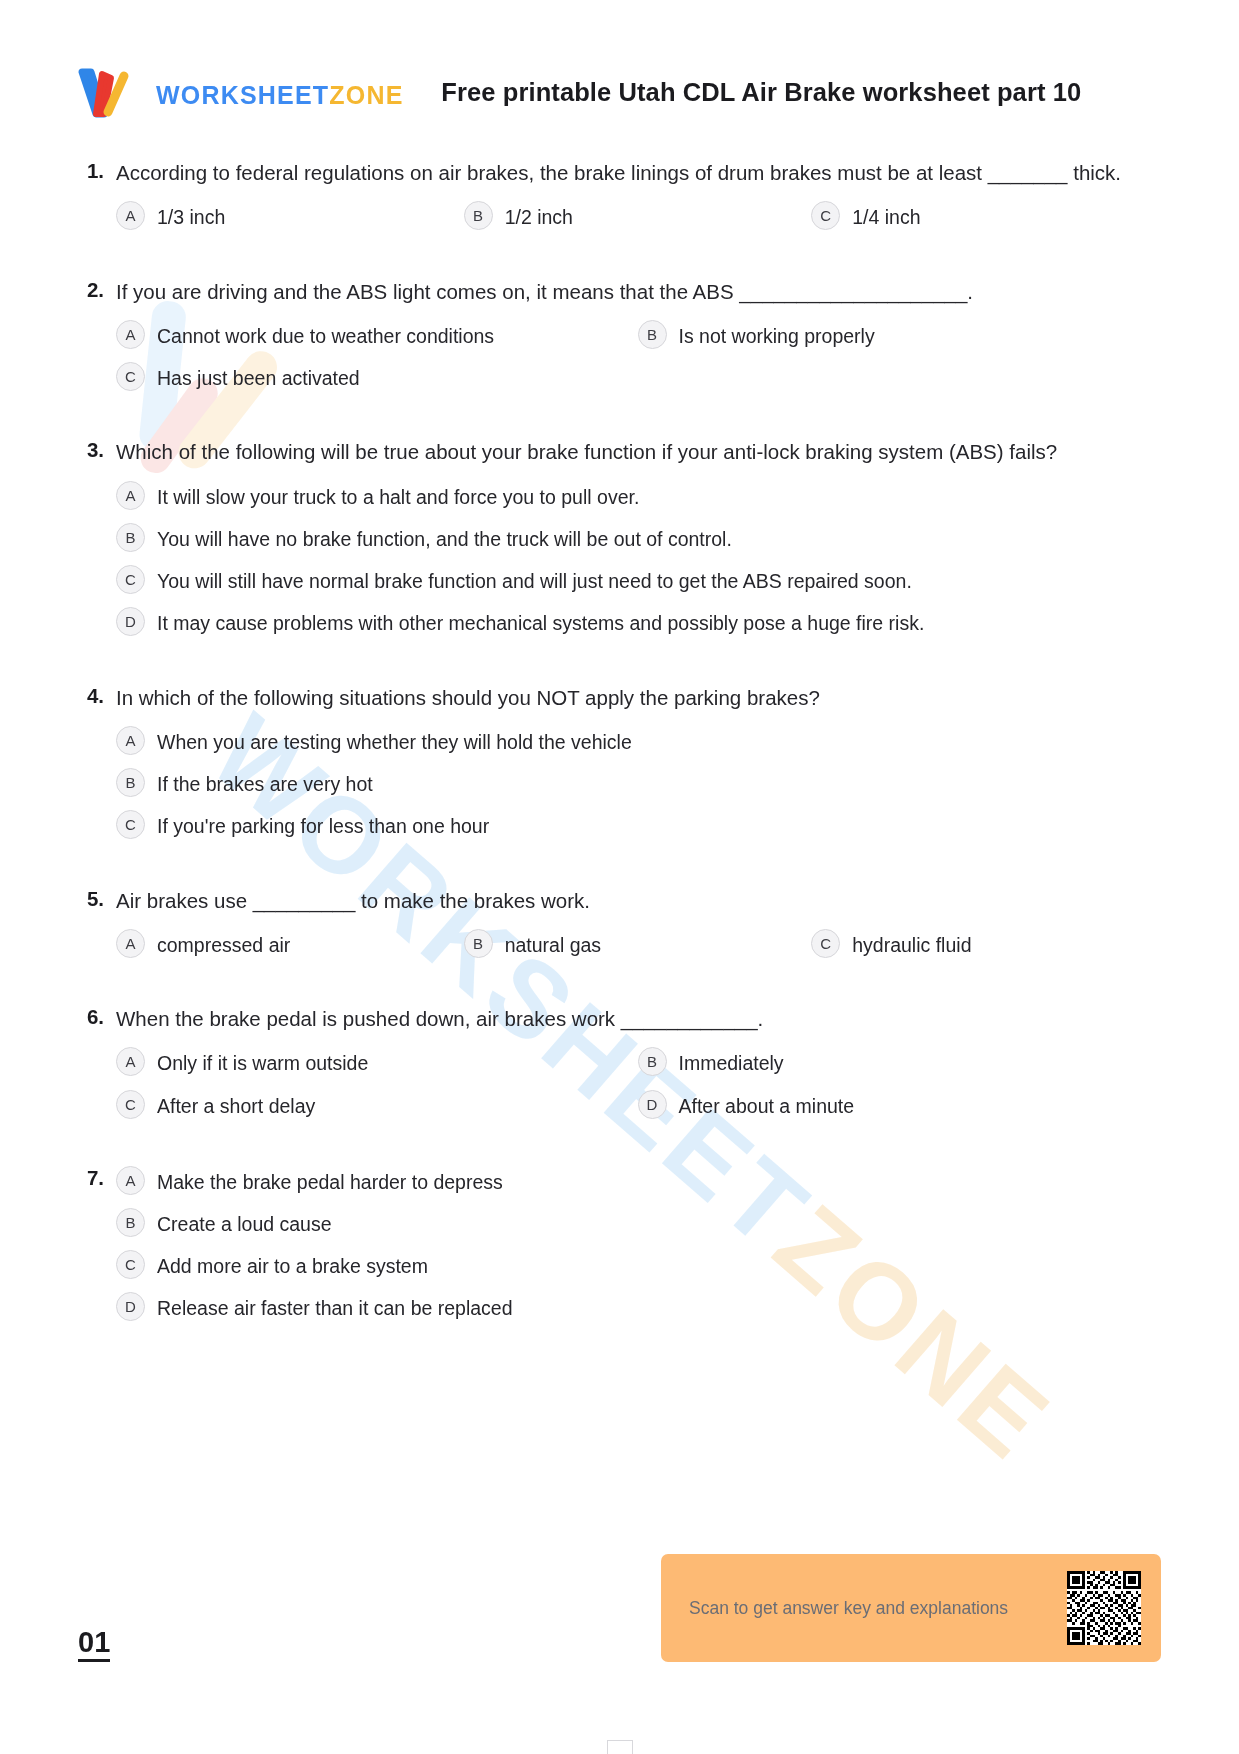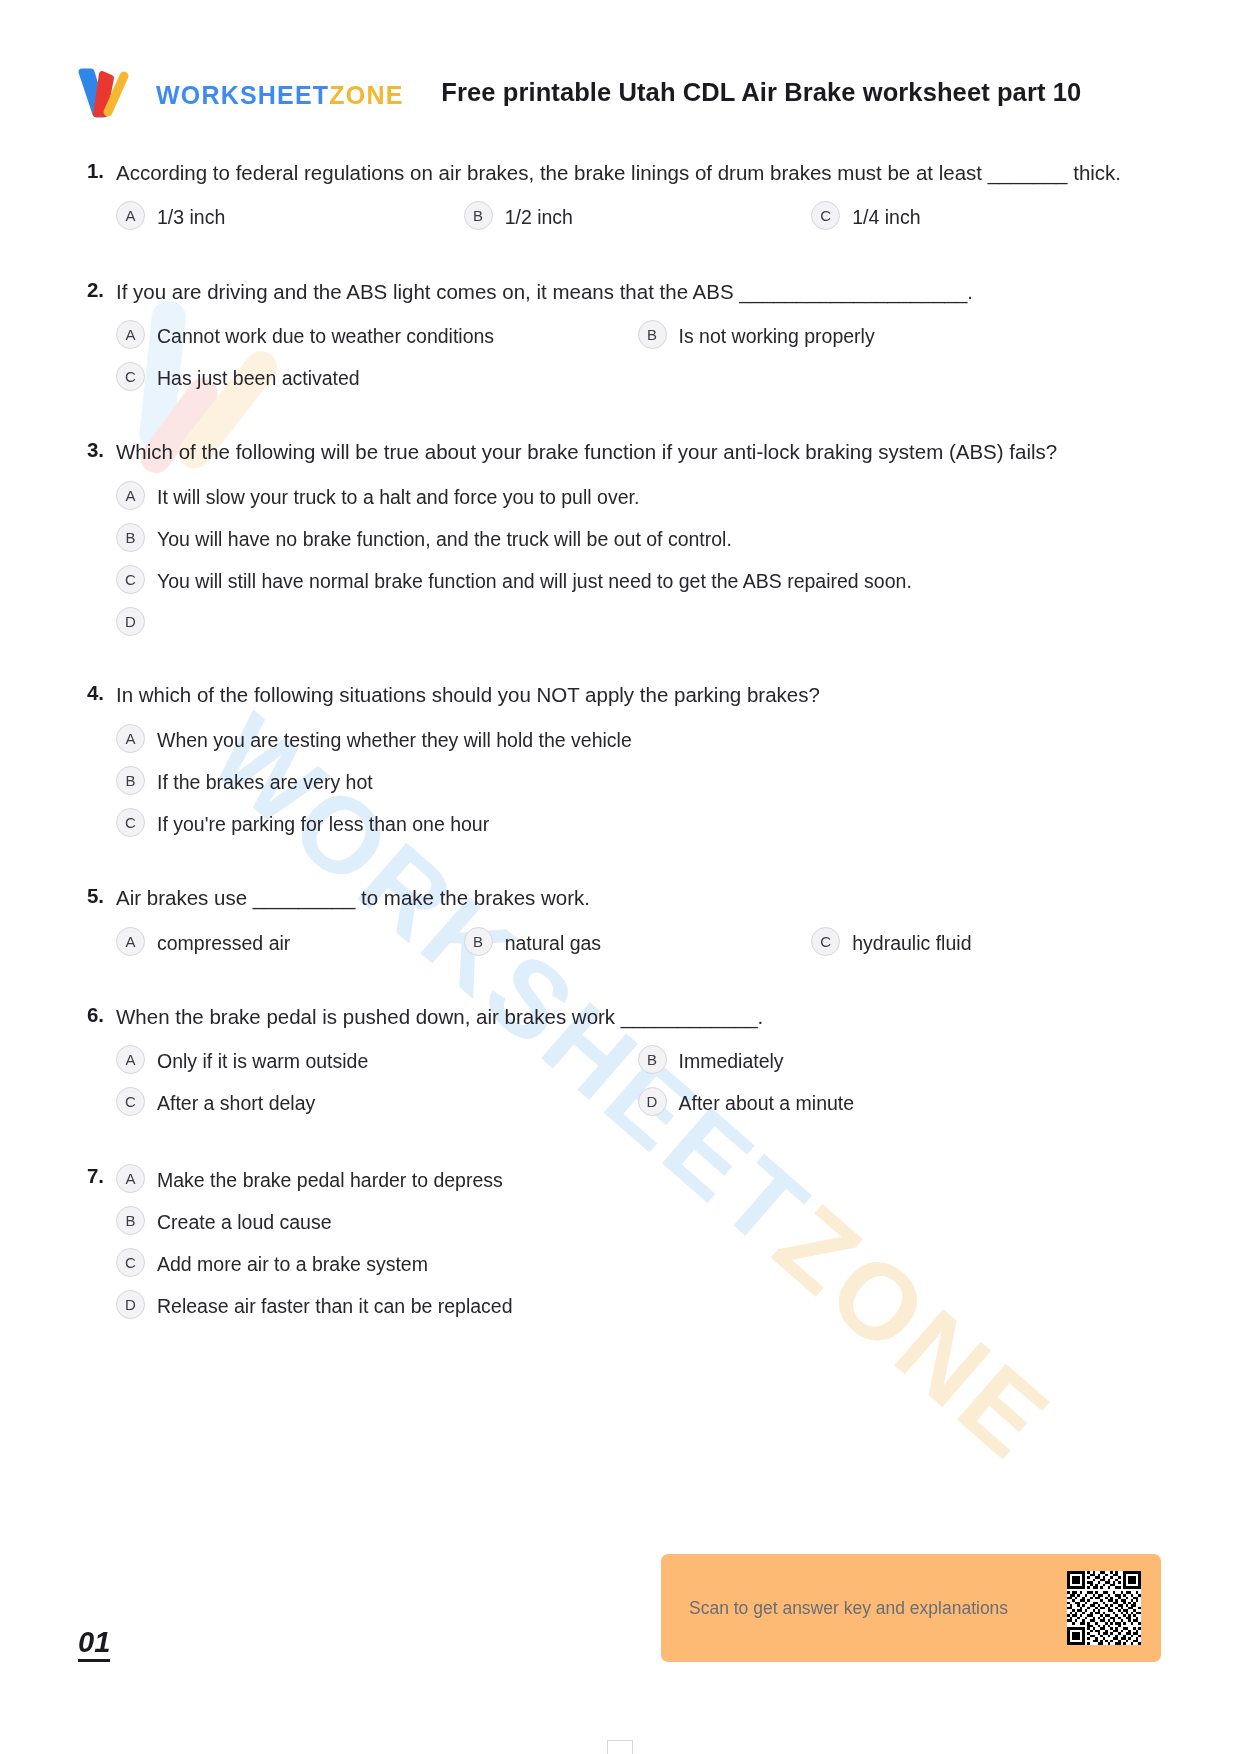--- a/index.html
+++ b/index.html
@@ -162,21 +162,20 @@
     display: flex;
     align-items: flex-end;
   }
   .page-num {
     font-size: 29px;
     font-weight: 700;
     color: #1b1b1f;
     border-bottom: 3px solid #1b1b1f;
     padding-bottom: 2px;
     line-height: 1.05;
-    font-style: italic;
   }
   .footer-spacer { flex: 1; }
   .scan-box {
     background: #fdba74;
     border-radius: 7px;
     display: flex;
     align-items: center;
     padding: 17px 20px 17px 28px;
     gap: 22px;
     min-width: 500px;
@@ -289,20 +288,21 @@
             <div class="option">
               <div class="bullet">B</div>
               <div class="opt-text">You will have no brake function, and the truck will be out of control.</div>
             </div>
             <div class="option">
               <div class="bullet">C</div>
               <div class="opt-text">You will still have normal brake function and will just need to get the ABS repaired soon.</div>
             </div>
             <div class="option">
               <div class="bullet">D</div>
+              <div class="opt-text">It may cause problems with other mechanical systems and possibly pose a huge fire risk.</div>
             </div>
           </div>
         </div>
       </div>
       <div class="question">
         <div class="q-num">4.</div>
         <div class="q-body">
           <div class="q-text">In which of the following situations should you NOT apply the parking brakes?</div>
           <div class="options cols-1">
             <div class="option">

